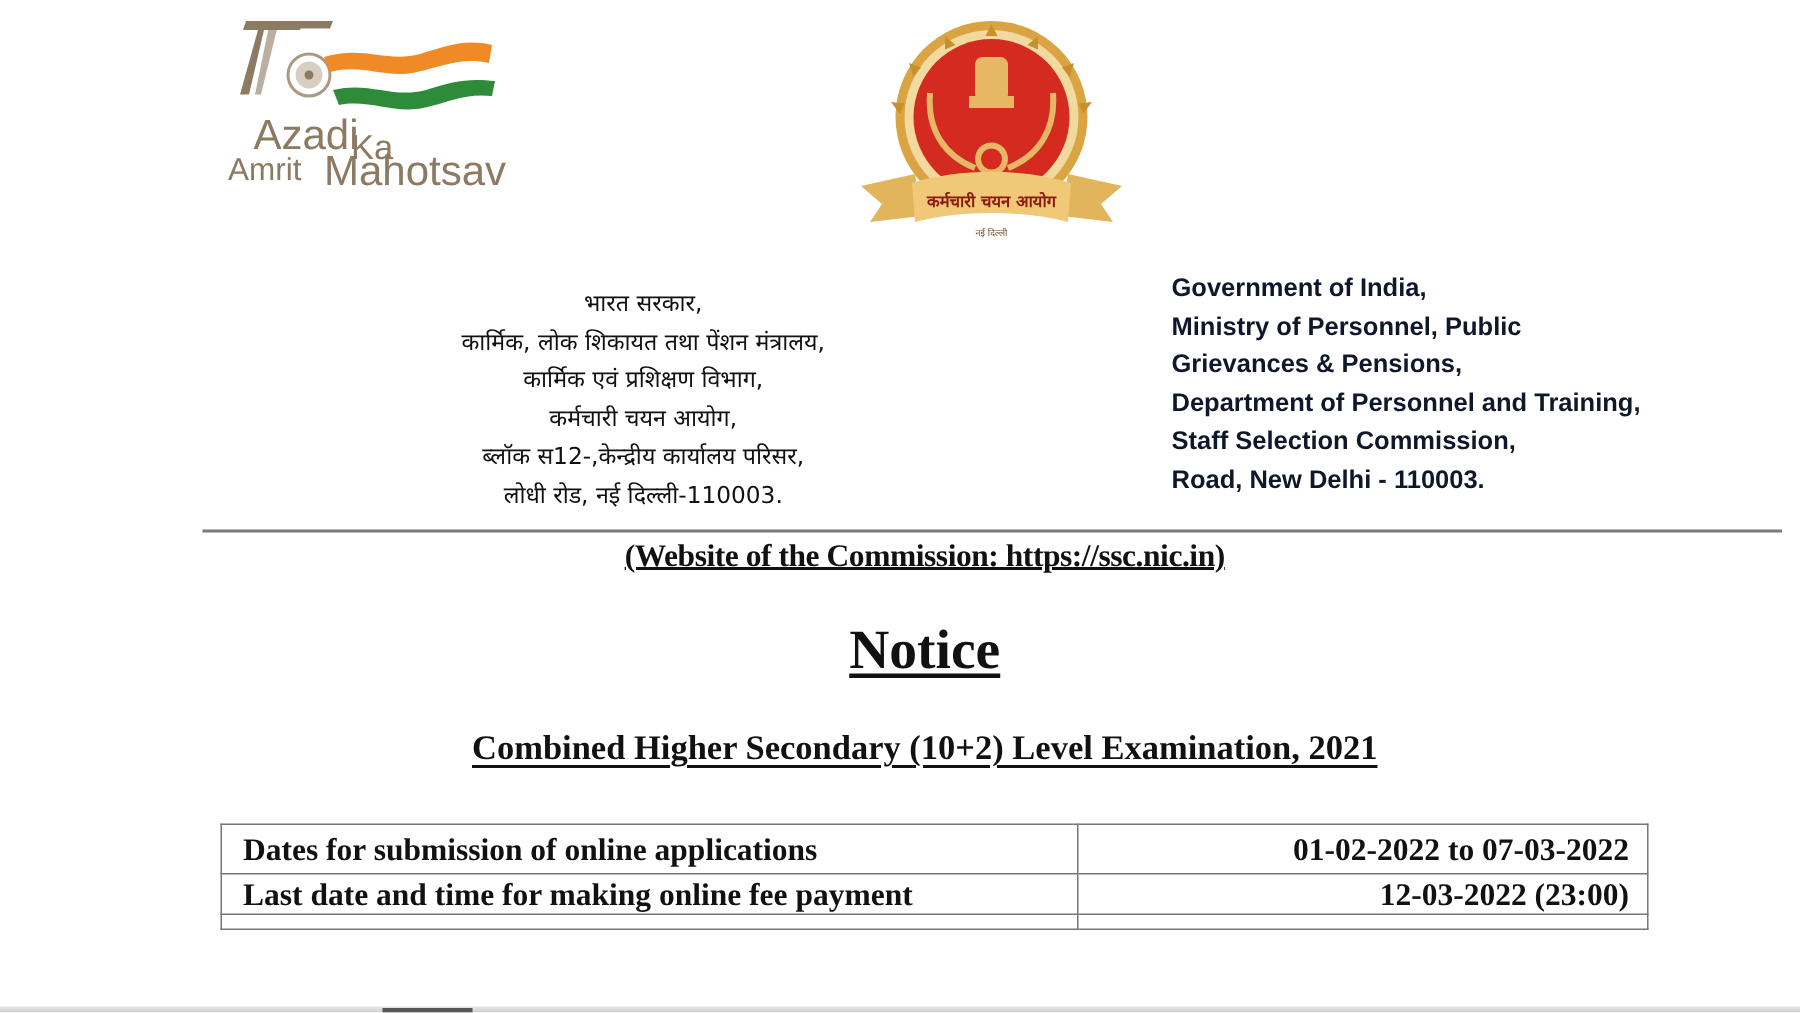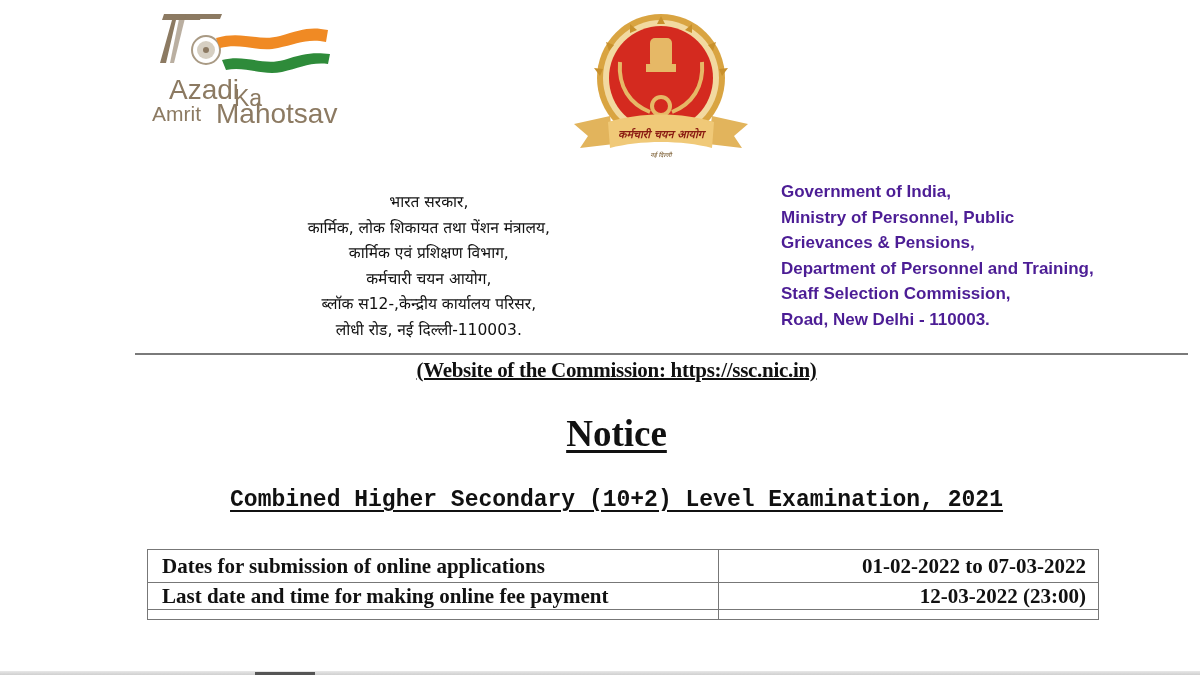--- a/index.html
+++ b/index.html
@@ -7,51 +7,51 @@
     width:1200px; height:675px; overflow:hidden; background:#ffffff;
     position:relative; font-family:"Liberation Serif", serif; color:#111;
   }
   .abs { position:absolute; }
 
   
   #akam { left:150px; top:8px; width:210px; height:120px; }
   .akam-text { font-family:"Liberation Sans", sans-serif; color:#8c7a62; position:absolute; white-space:nowrap; }
 
   
-  #ssc-emblem { left:570px; top:12px; width:182px; height:150px;font-style:italic; }
+  #ssc-emblem { left:570px; top:12px; width:182px; height:150px; }
 
   
   #hindi-address {
     right:650px; top:190px; text-align:center;
     font-family:"DejaVu Sans", sans-serif; font-size:15.5px; line-height:25.5px; color:#111;
   }
   #english-address {
     left:781px; top:179px;
-    font-family:"Liberation Sans", sans-serif; font-weight:bold; font-size:17px; line-height:25.5px; color:#4c1d95;
+    font-family:"Liberation Sans", sans-serif; font-weight:bold; font-size:17px; line-height:25.5px; color:#0f172a;
   }
   #header-rule {
     left:135px; top:353px; width:1053px; height:2px; background:#7a7a7a;
   }
   #website {
     left:0; width:1233px; top:358px; text-align:center;
     font-family:"Liberation Serif", serif; font-weight:bold; font-size:21px; letter-spacing:-0.3px;
   }
   #website span { text-decoration:underline; text-decoration-thickness:2px; }
 
   #notice-title {
     left:0; width:1233px; top:412px; text-align:center;
     font-family:"Liberation Serif", serif; font-weight:bold; font-size:37px;
   }
   #notice-title span { text-decoration:underline; text-decoration-thickness:3px; text-underline-offset:4px; }
 
   #exam-title {
     left:0; width:1233px; top:486px; text-align:center;
     font-family:"Liberation Serif", serif; font-weight:bold; font-size:23px;
   }
-  #exam-title span { text-decoration:underline; text-decoration-thickness:2px; text-underline-offset:4px;font-family:Liberation Mono, monospace; }
+  #exam-title span { text-decoration:underline; text-decoration-thickness:2px; text-underline-offset:4px; }
 
   #dates-table {
     left:147px; top:549px; width:952px; border-collapse:collapse;
     font-family:"Liberation Serif", serif; font-weight:bold; font-size:21px; color:#111;
   }
   #dates-table td {
     border:1.5px solid #777; padding:0 12px 0 14px; vertical-align:middle; line-height:26px;text-align:right;
   }
   #dates-table td.lbl { width:544px; text-align:justify; text-align-last:left; }
   #dates-table td.val { padding-left:14px; }

